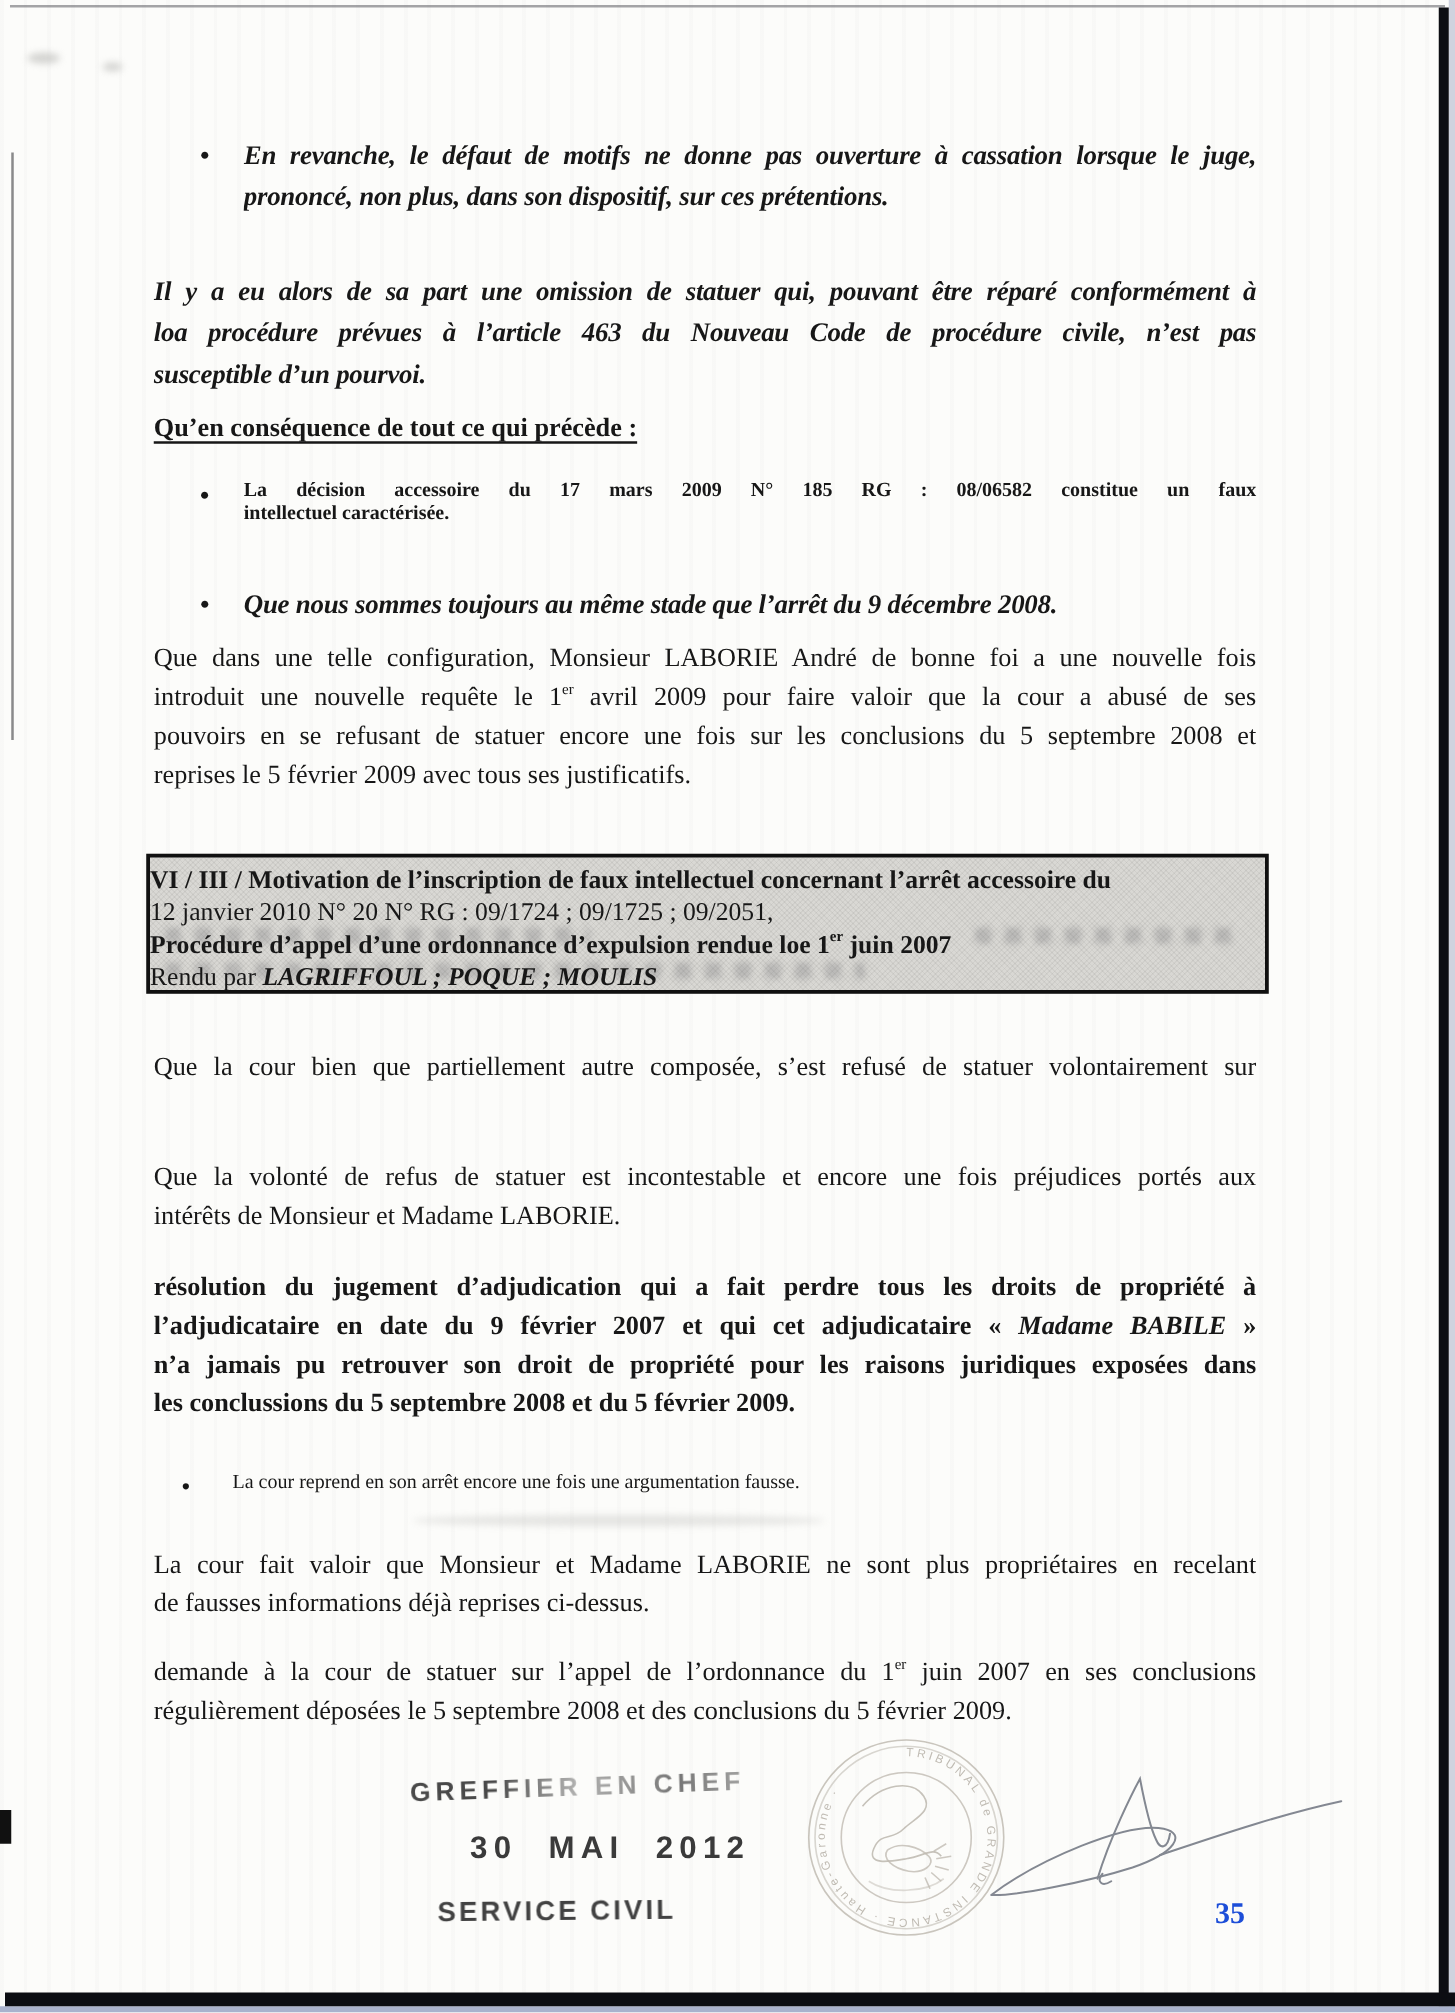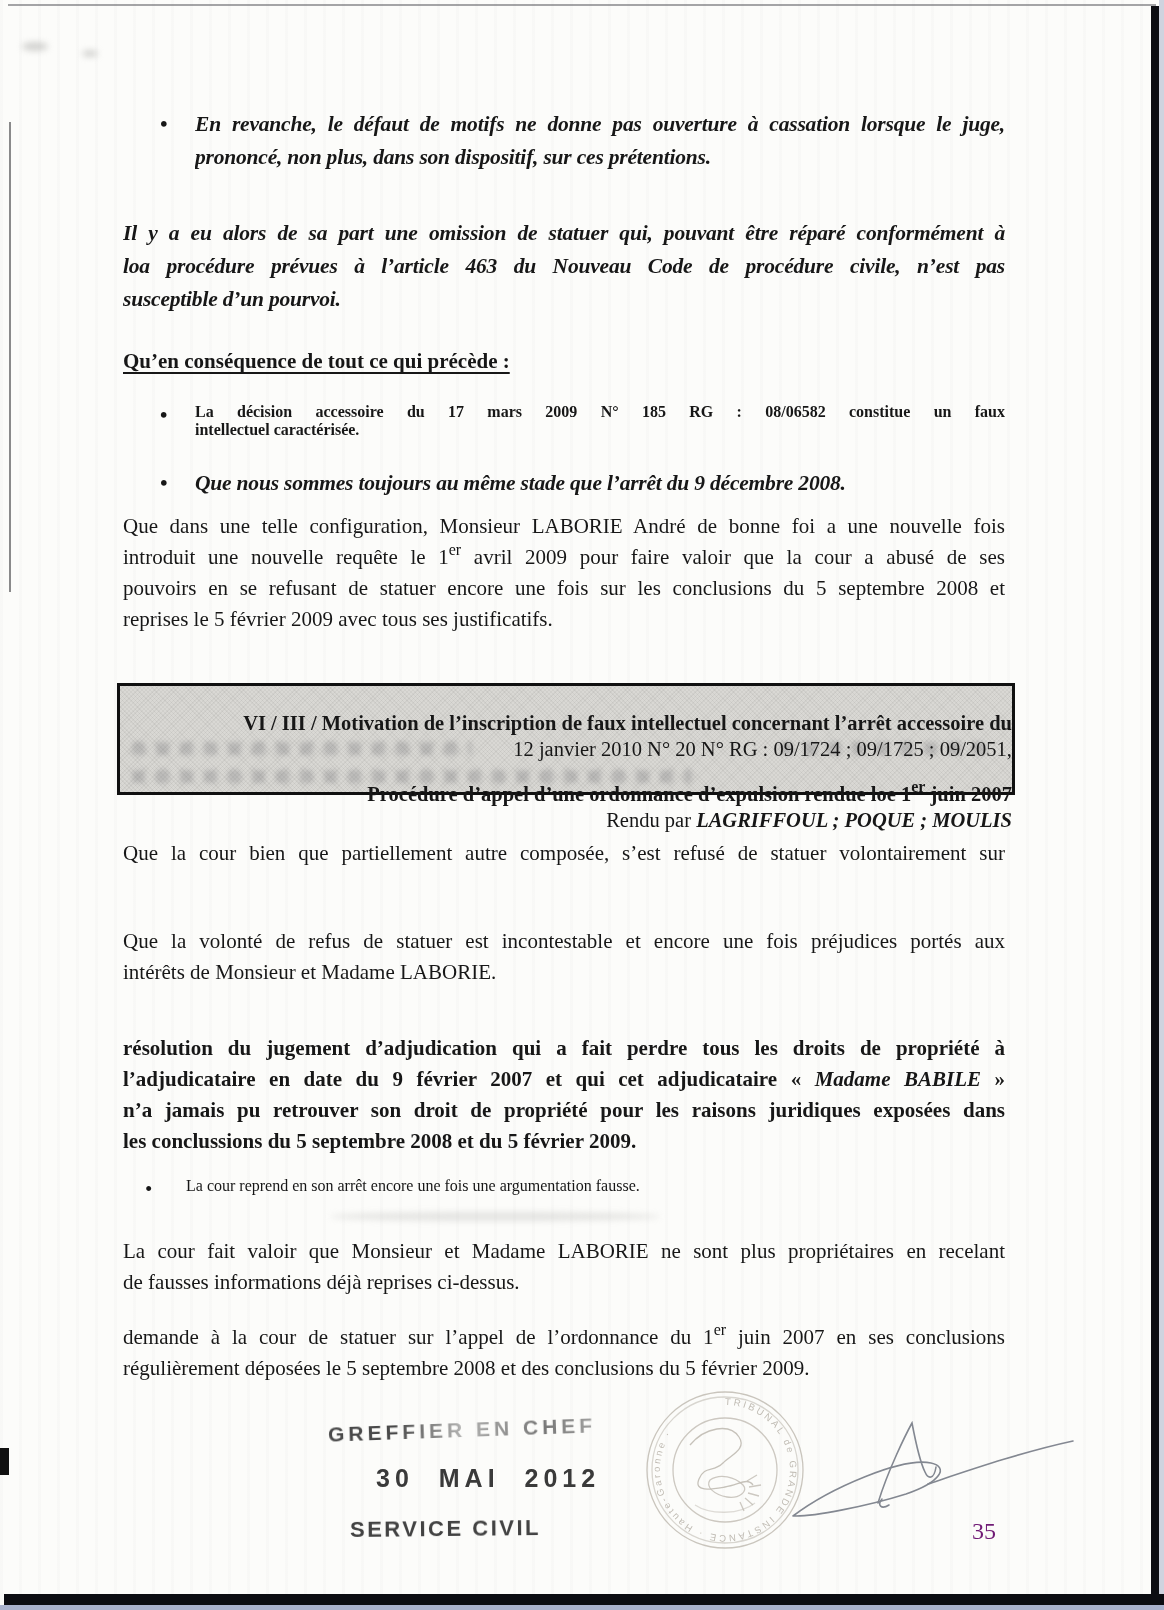--- a/index.html
+++ b/index.html
@@ -16,48 +16,48 @@
   #edge-bottom-bar{left:4px;top:1594px;width:1160px;height:11px;background:#0c0d12;}
   #edge-bottom-strip{left:0;top:1605px;width:1164px;height:5px;background:#a9b2cd;}
   #edge-left-mark{left:9px;top:122px;width:2px;height:470px;background:#2c2c30;opacity:.55;}
   #edge-left-bottom{left:0;top:1448px;width:9px;height:27px;background:#111;}
   .smudge{position:absolute;background:#b9b9b6;border-radius:50%;filter:blur(3px);opacity:.6;}
   
   .block{position:absolute;left:123px;width:882px;font-size:21px;line-height:31px;}
   .line{text-align:justify;text-align-last:justify;overflow:hidden;}
   .line.last{text-align-last:left;}
   .bolditalic{font-weight:700;font-style:italic;font-size:21.5px;line-height:33px;letter-spacing:-.2px;}
-  .bold{font-weight:700;margin-top:19px;}
+  .bold{font-weight:700;}
   .reg{font-weight:400;}
   .bullet-wrap{position:absolute;left:123px;width:882px;}
   .bullet-dot{position:absolute;left:37px;top:0;font-size:21px;}
   .bullet-text{margin-left:72px;}
   .bullet-text.narrow{margin-left:63px;}
-  sup.sup{font-size:16px;vertical-align:9px;line-height:0;}
+  sup.sup{font-size:12px;vertical-align:9px;line-height:0;}
   #heading1 span{text-decoration:underline;text-decoration-thickness:2px;text-underline-offset:4px;}
   
   #title-box{position:absolute;left:117px;top:683px;width:898px;height:112px;
     border:3px solid #101010;box-sizing:border-box;background-color:#d9d8d4;
     background-image:repeating-linear-gradient(45deg,rgba(0,0,0,.045) 0 1px,transparent 1px 3px),
                      repeating-linear-gradient(-45deg,rgba(0,0,0,.045) 0 1px,transparent 1px 3px);
-    text-align:right;font-size:20.5px;line-height:26px;padding-top:5px;}
+    text-align:left;font-size:20.5px;line-height:26px;padding-top:5px;}
   .ghost{position:absolute;height:13px;border-radius:3px;filter:blur(2.5px);opacity:.5;
     background:repeating-linear-gradient(90deg,rgba(95,95,100,.5) 0 13px,transparent 13px 24px);}
   
   .stamp{position:absolute;font-family:"Liberation Sans",sans-serif;font-weight:700;
          white-space:nowrap;filter:blur(.35px) contrast(1.05);}
   #stamp-greffier{left:328px;top:1418px;font-size:21px;letter-spacing:4px;color:#4c4c4c;
     transform:rotate(-2deg);
     -webkit-mask-image:linear-gradient(90deg,#000 25%,rgba(0,0,0,.4) 50%,rgba(0,0,0,.75) 80%,rgba(0,0,0,.5));
     mask-image:linear-gradient(90deg,#000 25%,rgba(0,0,0,.4) 50%,rgba(0,0,0,.75) 80%,rgba(0,0,0,.5));}
   #stamp-date{left:376px;top:1464px;font-size:25px;letter-spacing:5px;word-spacing:13px;color:#3d3d3d;}
   #stamp-service{left:350px;top:1516px;font-size:22px;letter-spacing:2.5px;color:#454545;transform:rotate(-.6deg);}
   #seal{position:absolute;left:635px;top:1385px;opacity:.85;}
   #signature{position:absolute;left:770px;top:1400px;}
-  #page-number{position:absolute;left:972px;top:1518px;font-size:24px;color:#701a75;}
+  #page-number{position:absolute;left:972px;top:1518px;font-size:24px;color:#1d4ed8;font-weight:bold;}
 </style>
 </head>
 <body>
 
 <div id="stage">
 
   <div class="edge" id="edge-top"></div>
   <div class="edge" id="edge-right-strip"></div>
   <div class="edge" id="edge-right-bar"></div>
   <div class="edge" id="edge-bottom-strip"></div>

